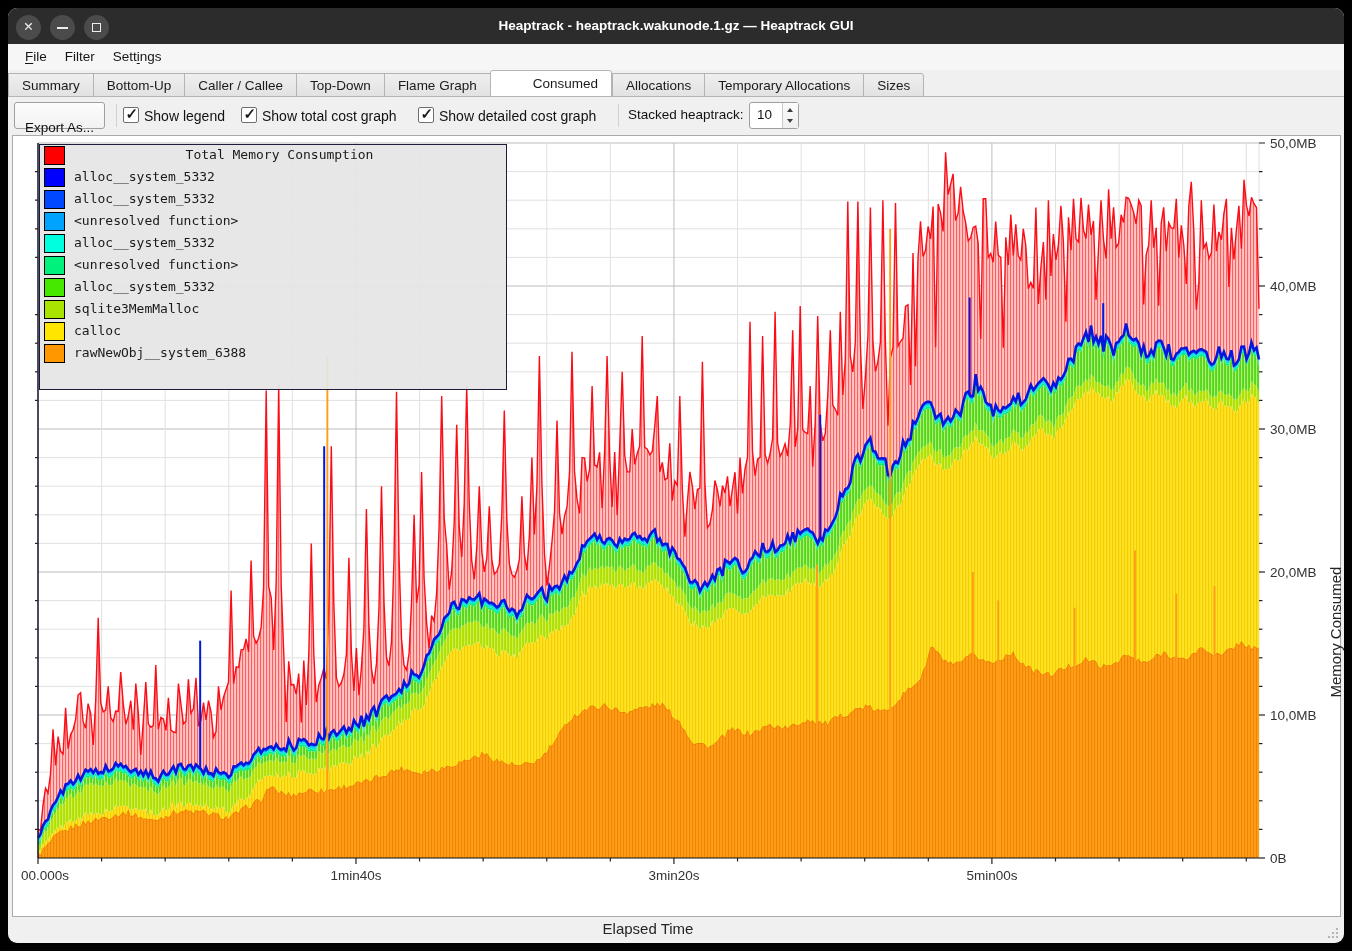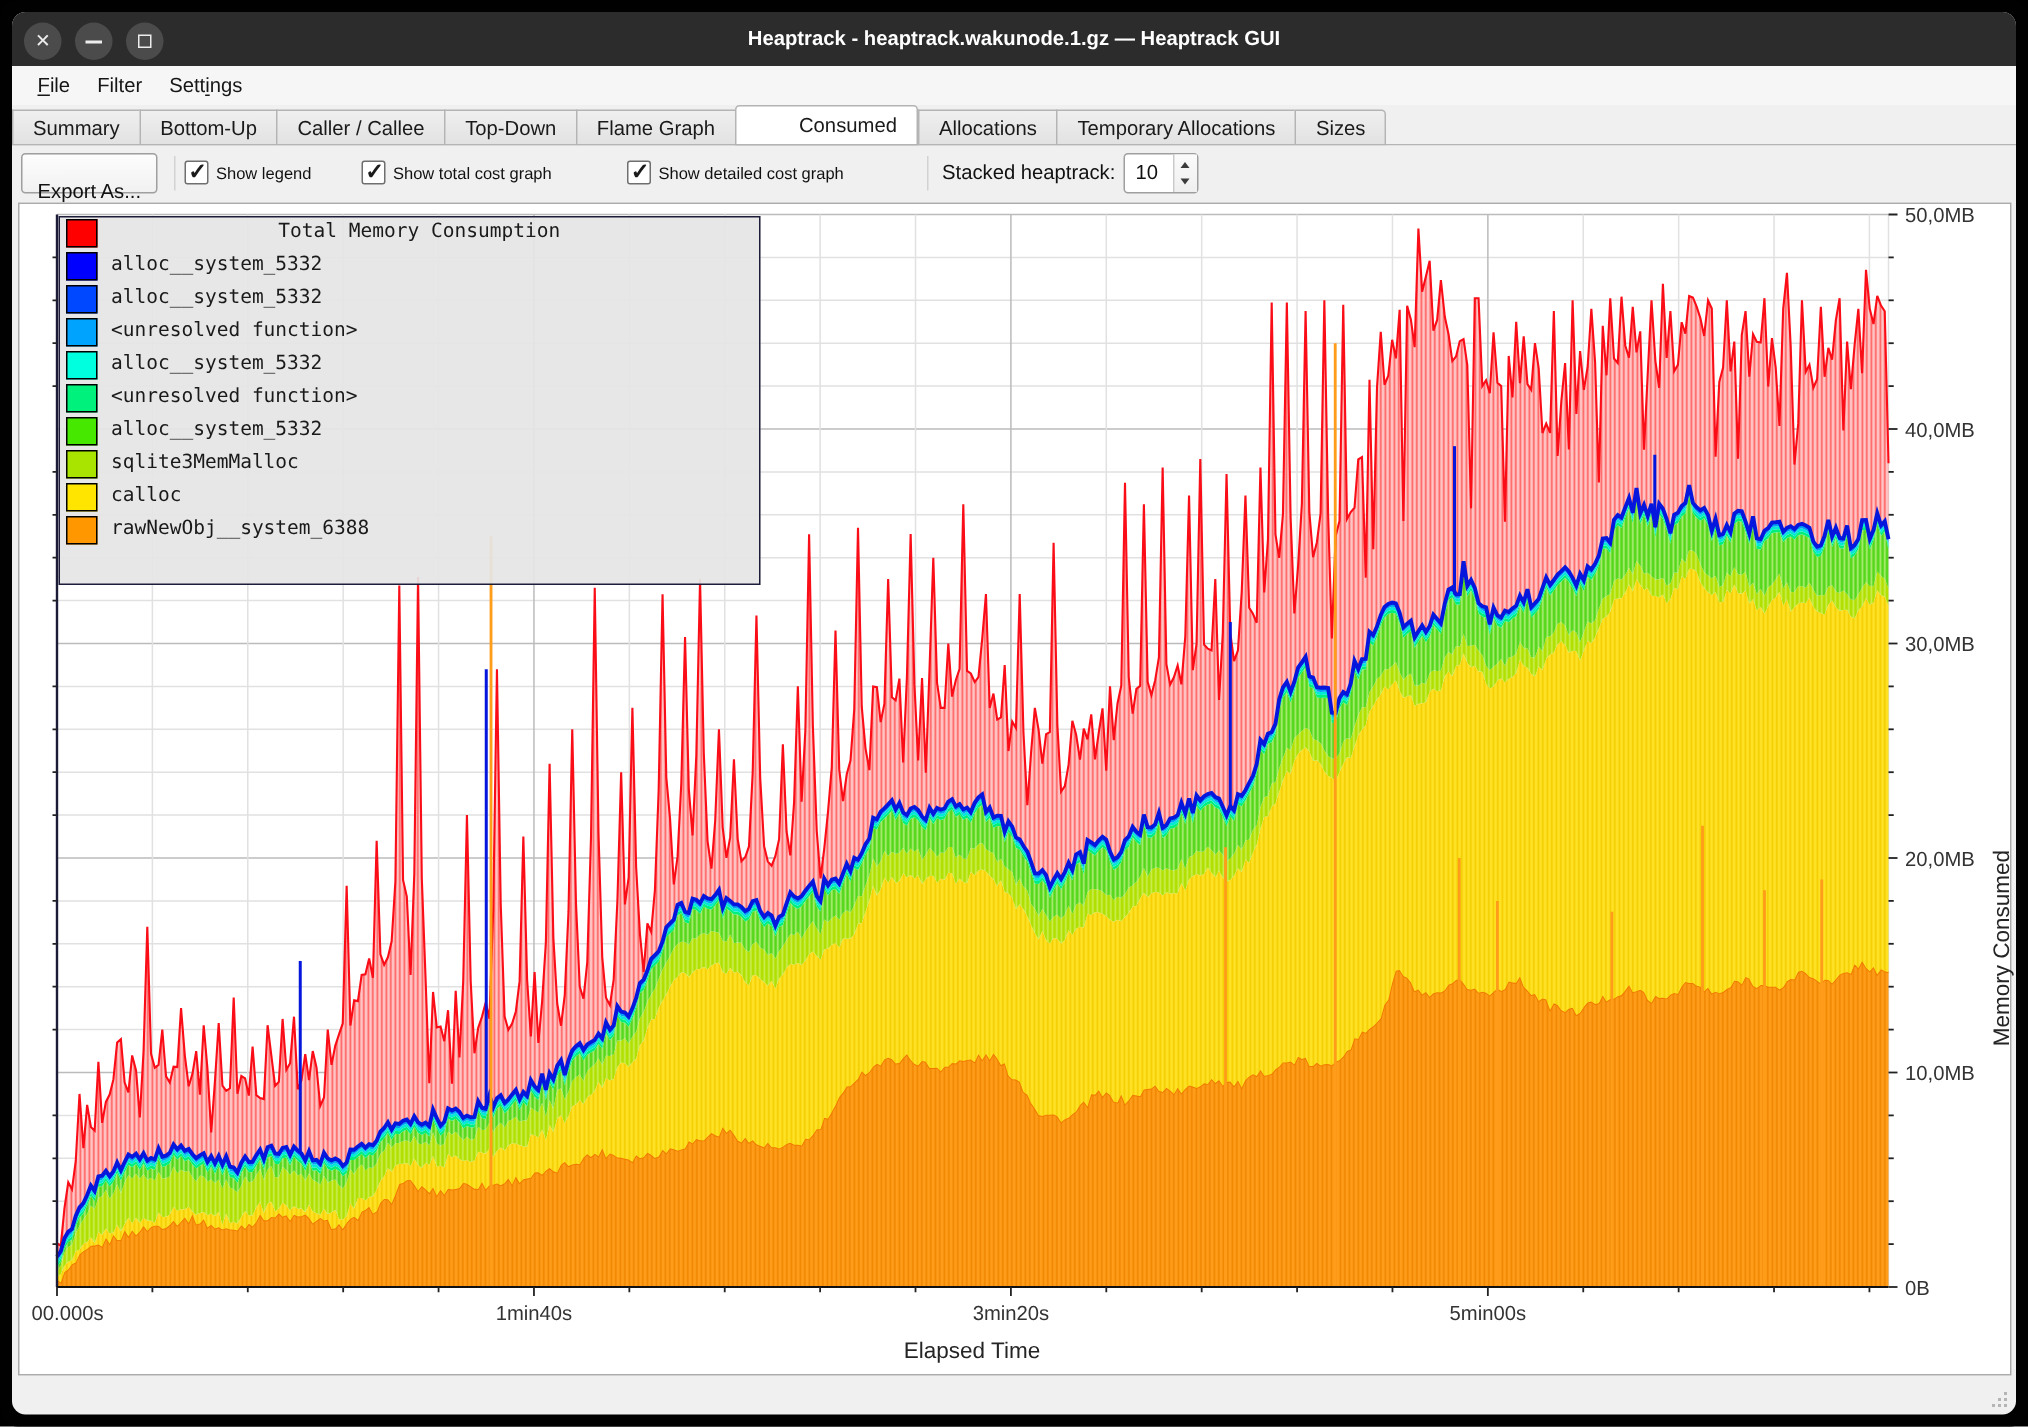--- a/index.html
+++ b/index.html
@@ -24,34 +24,34 @@
   .tab:first-child { margin-left:6px; border-top-left-radius:3px; }
   .tab.last { border-right:1px solid #b4b4b4; border-top-right-radius:3px; }
   .tab.active { background:#ffffff; height:27px; margin-top:0; line-height:26px; border-radius:3px 3px 0 0; border-right:1px solid #b4b4b4; z-index:3;padding-left:42px; }
   .toolbar { position:absolute; left:0; top:89px; width:1336px; height:38px; background:#f0f0f0; }
   .export-btn { position:absolute; left:6px; top:5px; height:27px; padding:12px 10px; font-size:13.5px; color:#111; background:linear-gradient(#fdfdfd,#f1f1f1); border:1px solid #9f9f9f; border-radius:3px; line-height:25px; }
   .tsep { position:absolute; top:7px; width:1px; height:23px; background:#d2d2d2; }
   .cbgroup { position:absolute; top:0; height:38px; width:100%; }
   .cb { position:absolute; top:6px; height:26px; }
   .cb .box { position:absolute; left:0; top:4px; width:16px; height:16px; background:#fff; border:1px solid #6f6f6f; border-radius:2px; }
   .cb .box .mark { position:absolute; left:1.5px; top:-3px; font-size:15px; font-weight:bold; color:#1b1b1b; }
-  .cb .cblabel { position:absolute; left:21px; top:3px; font-size:11px; color:#111; white-space:nowrap; line-height:20px; }
+  .cb .cblabel { position:absolute; left:21px; top:3px; font-size:14px; color:#111; white-space:nowrap; line-height:20px; }
   .spinlabel { position:absolute; top:10px; font-size:13.5px; color:#111; }
   .spinbox { position:absolute; top:5px; width:50px; height:27px; background:#fff; border:1px solid #9f9f9f; border-radius:3px; }
   .spinbox .val { position:absolute; left:7px; top:4px; font-size:13.5px; color:#111; }
   .spinbox .arrows { position:absolute; right:0; top:0; width:16px; height:100%; border-left:1px solid #c9c9c9; background:linear-gradient(#fbfbfb,#efefef); }
   .spinbox .up { position:absolute; left:4px; top:5px; width:0; height:0; border-left:3.5px solid transparent; border-right:3.5px solid transparent; border-bottom:4.5px solid #3c3c3c; }
   .spinbox .down { position:absolute; left:4px; bottom:5px; width:0; height:0; border-left:3.5px solid transparent; border-right:3.5px solid transparent; border-top:4.5px solid #3c3c3c; }
   .chartwidget { position:absolute; left:4px; top:127px; width:1329px; height:782px; background:#ffffff; border:1px solid #ababab; }
   .legend { position:absolute; left:26px; top:8px; width:468px; height:246px; background:rgba(229,229,229,0.93); border:1.4px solid #1d1d3a; }
   .lrow { position:relative; height:22px; }
   .lswatch { position:absolute; left:4px; top:1px; width:21px; height:19px; border:1px solid #000; }
   .llabel { position:absolute; left:34px; top:2px; font-family:"DejaVu Sans Mono",monospace; font-size:13px; color:#1a1a1a; white-space:pre; }
   .llabel.cent { left:0; width:100%; text-align:center;padding-left:13px; }
-  .axis-title-x { position:absolute; left:0; top:756px; width:1270px; text-align:center; font-size:15px; color:#252525; }
+  .axis-title-x { position:absolute; left:0; top:784px; width:1270px; text-align:center; font-size:15px; color:#252525; }
   .axis-title-y { position:absolute; left:1257px; top:488px; width:130px; text-align:center; font-size:15px; color:#252525; transform:rotate(-90deg); transform-origin:center; white-space:nowrap; }
   .grip { position:absolute; right:6px; bottom:5px; width:10px; height:10px; }
   .grip i { position:absolute; width:2px; height:2px; background:#b5b5b5; }
 </style>
 </head>
 <body>
 
 <div class="frame">
  <div class="inner">
   <div class="titlebar">

